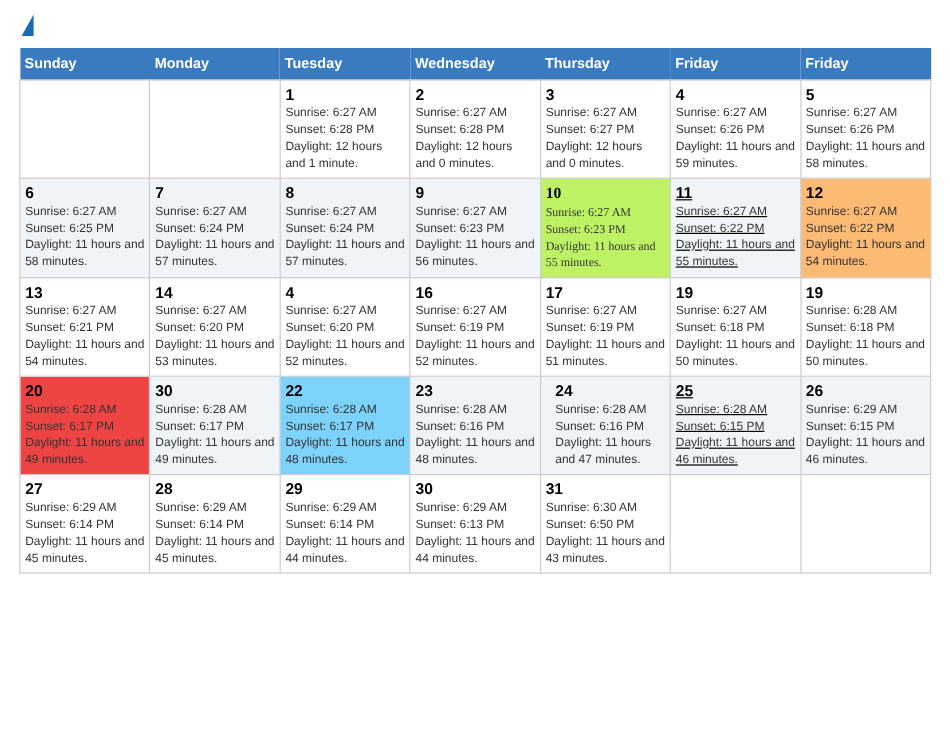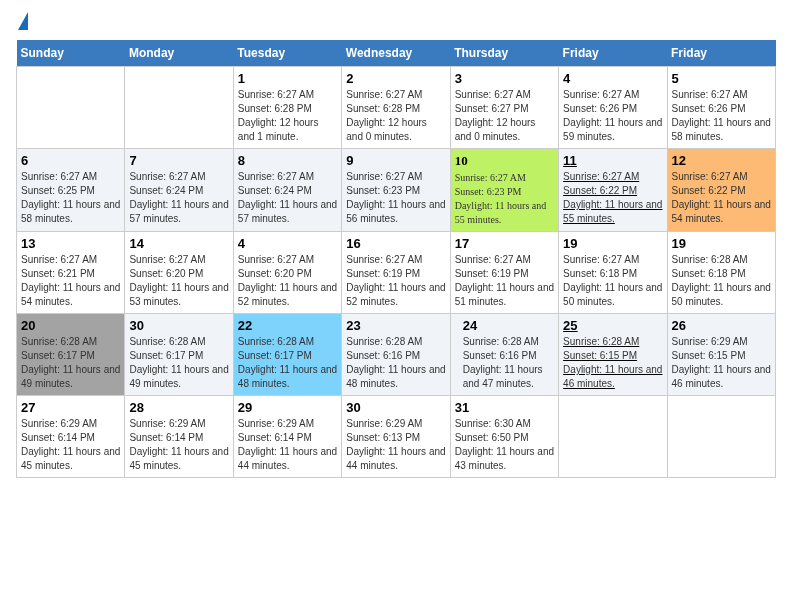--- a/index.html
+++ b/index.html
@@ -239,21 +239,21 @@
 Daylight: 11 hours and 50 minutes.</div>
         </td>
         <td>
           <div class="day-number">19</div>
           <div class="day-info" style="white-space: pre-line;">Sunrise: 6:28 AM
 Sunset: 6:18 PM
 Daylight: 11 hours and 50 minutes.</div>
         </td>
       </tr>
       <tr>
-        <td style="background: #a3a3a3;">
+        <td style="background: #ef4444;">
           <div class="day-number">20</div>
           <div class="day-info" style="white-space: pre-line;">Sunrise: 6:28 AM
 Sunset: 6:17 PM
 Daylight: 11 hours and 49 minutes.</div>
         </td>
         <td style="background: rgb(240, 244, 248);">
           <div class="day-number">30</div>
           <div class="day-info" style="white-space: pre-line;">Sunrise: 6:28 AM
 Sunset: 6:17 PM
 Daylight: 11 hours and 49 minutes.</div>

